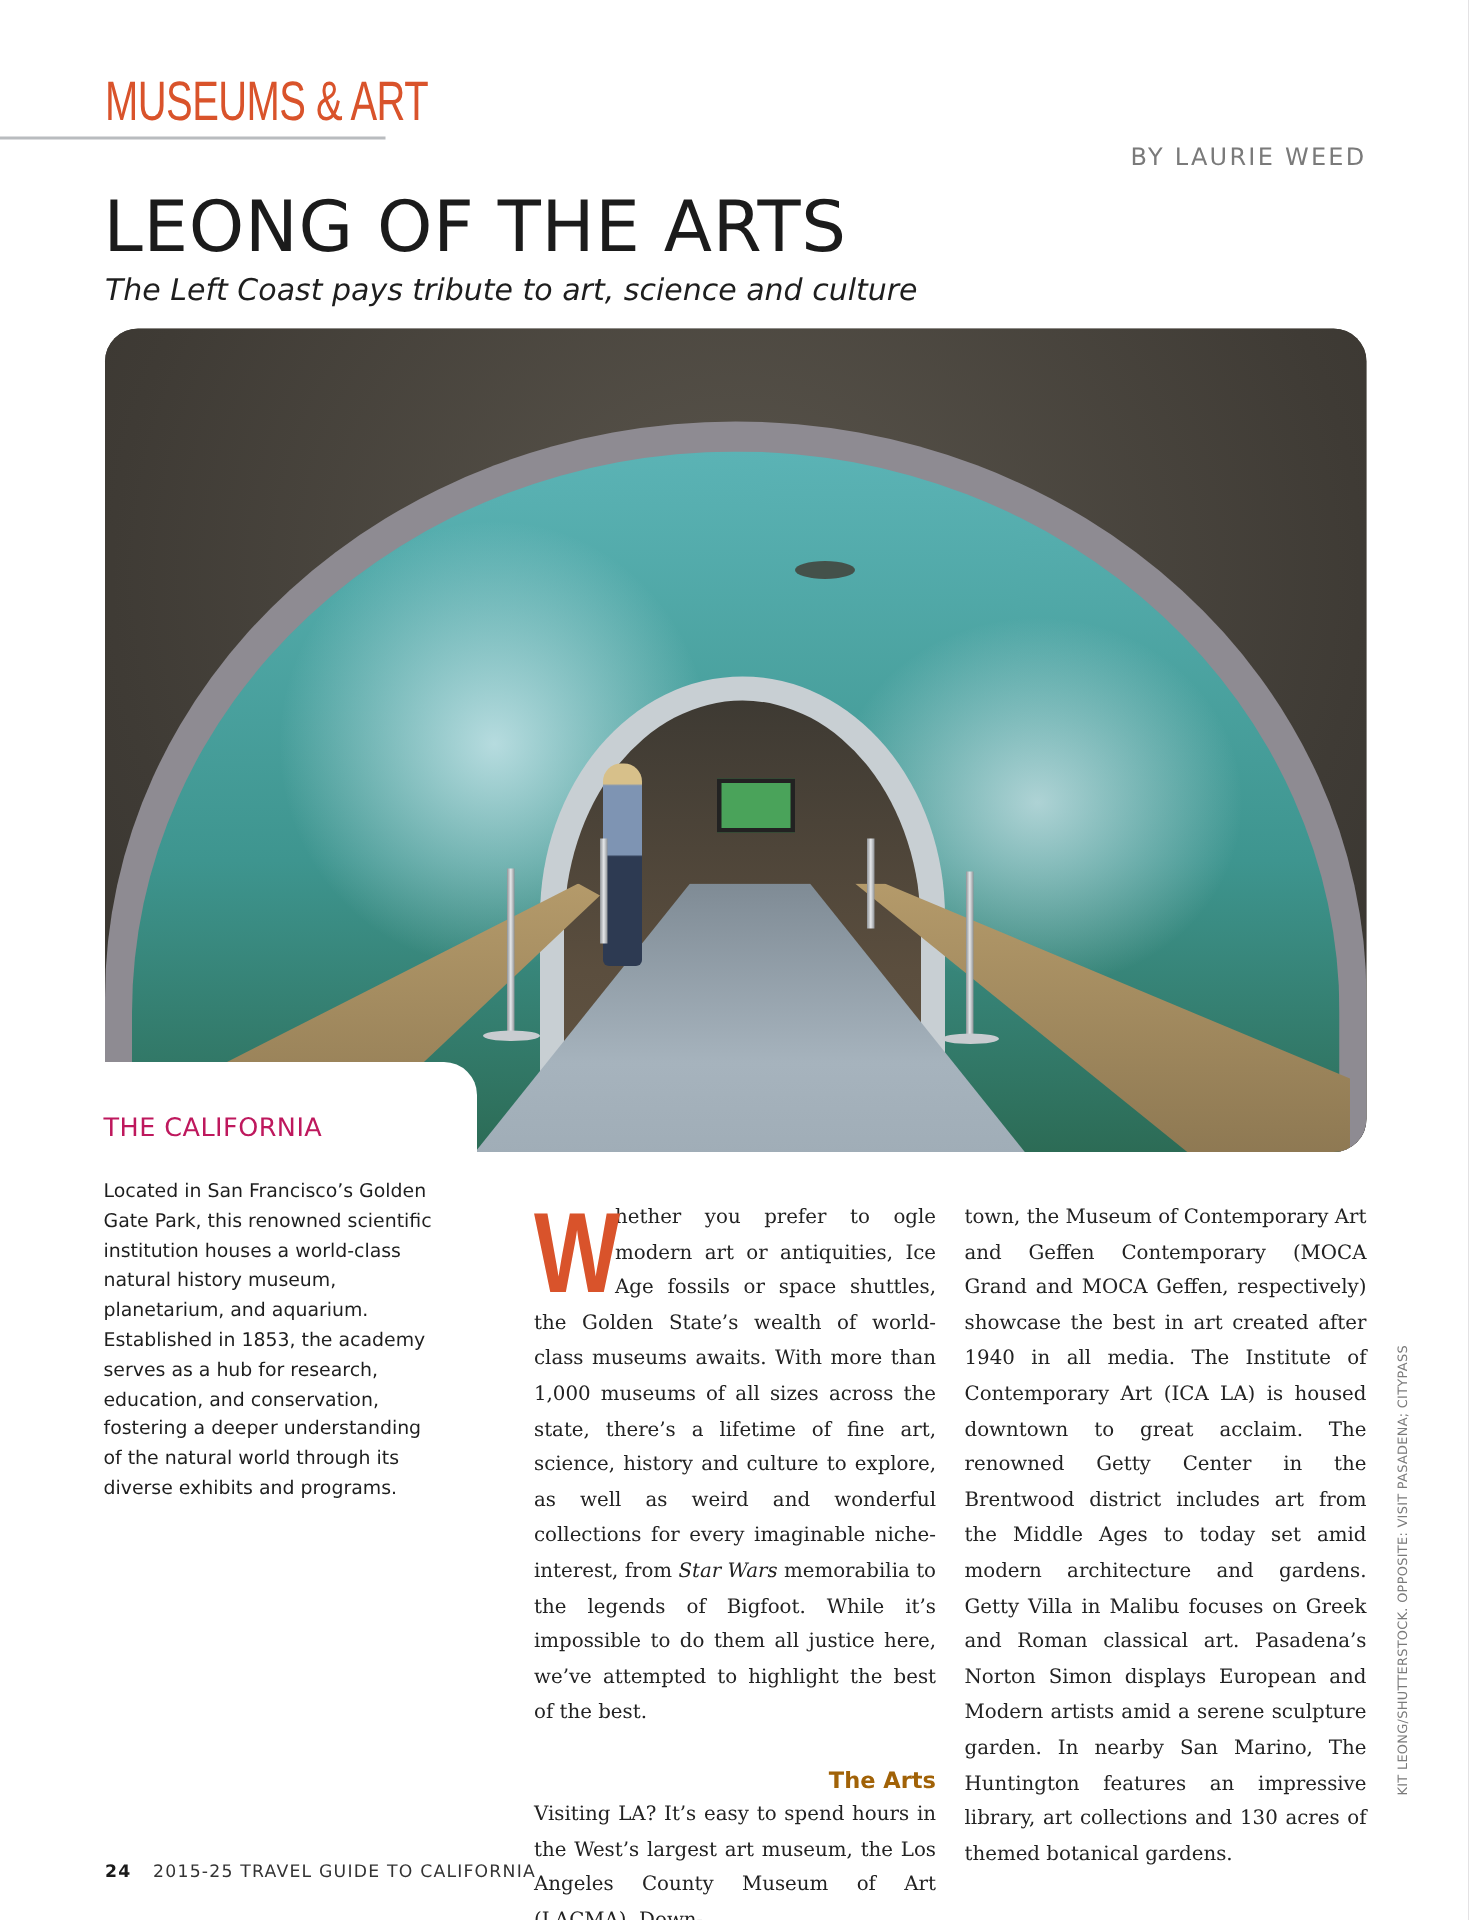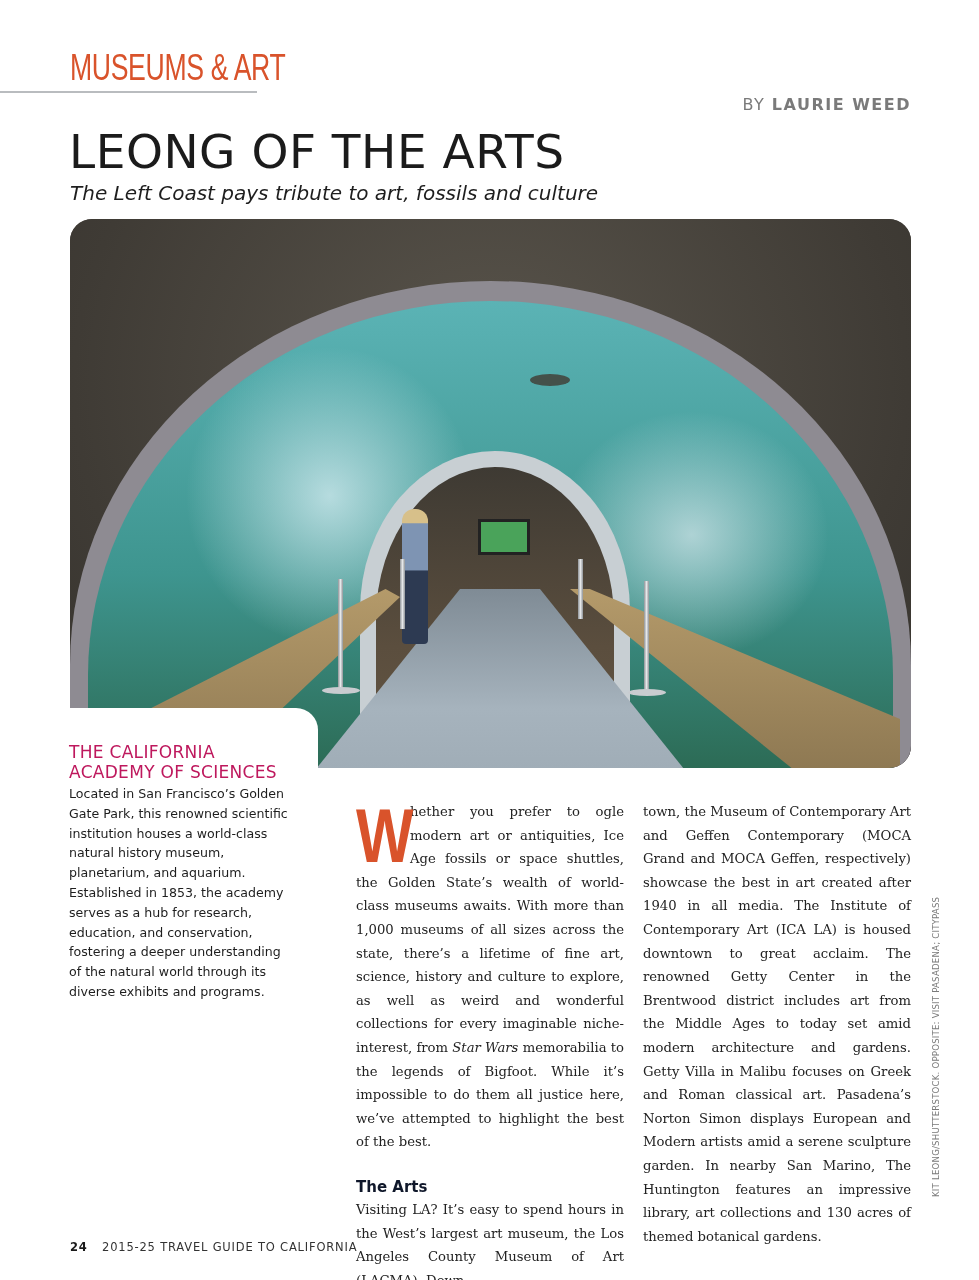--- a/index.html
+++ b/index.html
@@ -14,21 +14,21 @@
       white-space: nowrap; font-weight: 400;
     }
     .section-rule {
       position: absolute; left: 0; top: 91px; width: 257px; height: 2px; background: #b9bcbf;
     }
     .byline {
       position: absolute; right: 68px; top: 95px;
       font-family: "DejaVu Sans", sans-serif; font-size: 16px; letter-spacing: 1.5px; color: #7a7a7a;
     }
     .byline .by { font-weight: 400; }
-    .byline .author { font-weight: 700; text-align: right; }
+    .byline .author { font-weight: 400; text-align: right; }
 
     .title {
       position: absolute; left: 69px; top: 124px;
       font-family: "DejaVu Sans", sans-serif; font-size: 47px; line-height: 56px;
       color: #1b1b1b; font-weight: 400; letter-spacing: 0.5px;
     }
     .subtitle {
       position: absolute; left: 70px; top: 180px;
       font-family: "DejaVu Sans", sans-serif; font-style: italic; font-size: 20px; line-height: 26px; color: #1e1e1e;
     }
@@ -120,21 +120,21 @@
     .col1 { left: 356px; }
     .col2 { left: 643px; }
     .dropcap {
       float: left; font-family: "Liberation Sans", sans-serif; font-weight: 700;
       font-size: 76px; line-height: 62px; color: #d9532b; margin: 5px 6px 0 0;
       transform: scaleX(0.8); transform-origin: left top; width: 48px; height: 64px;
     }
     .col p { margin: 0; }
     .col .subhead {
       font-family: "DejaVu Sans", sans-serif; font-weight: 700; font-size: 15px;
-      color: #0f172a; margin-top: 22px; line-height: 22px; text-align: left;
+      color: #a16207; margin-top: 22px; line-height: 22px; text-align: right;
     }
     .col em { font-style: italic; }
 
     .credit {
       position: absolute; left: 931px; top: 1197px;
       transform: rotate(-90deg); transform-origin: left top;
       font-family: "DejaVu Sans", sans-serif; font-size: 8.6px; letter-spacing: 0.2px;
       color: #7a7a7a; white-space: nowrap;
     }
 
@@ -149,21 +149,21 @@
 
 <div class="section-label">MUSEUMS &amp; ART</div>
 <div class="section-rule"></div>
 
 <div class="byline">
   <span class="by">BY</span>
   <span class="author">LAURIE WEED</span>
 </div>
 
 <h1 class="title">LEONG OF THE ARTS</h1>
-<div class="subtitle">The Left Coast pays tribute to art, fossils and culture</div>
+<div class="subtitle">The Left Coast pays tribute to art, science and culture</div>
 
 <div class="hero" aria-label="Aquarium acrylic tunnel walkway with visitors and stanchions at the California Academy of Sciences">
   <div class="wall"></div>
   <div class="arch-ring"></div>
   <div class="arch-water"></div>
   <div class="fish"></div>
   <div class="inner-ring"></div>
   <div class="doorway"></div>
   <div class="screen"></div>
   <div class="floor"></div>
@@ -174,21 +174,20 @@
   <div class="post-base" style="left:252px;top:468px;width:38px;"></div>
   <div class="post" style="left:574px;top:362px;height:110px;"></div>
   <div class="post-base" style="left:558px;top:470px;width:38px;"></div>
   <div class="post" style="left:508px;top:340px;height:60px;"></div>
   <div class="post" style="left:330px;top:340px;height:70px;"></div>
 </div>
 
 <div class="caption-card"></div>
 <div class="sidebar-head">
   <div>THE CALIFORNIA</div>
-  <div>ACADEMY OF SCIENCES</div>
 </div>
 <div class="sidebar-body">Located in San Francisco’s Golden Gate Park, this renowned scientific institution houses a world-class natural history museum, planetarium, and aquarium. Established in 1853, the academy serves as a hub for research, education, and conservation, fostering a deeper understanding of the natural world through its diverse exhibits and programs.</div>
 
 <div class="col col1">
   <p><span class="dropcap">W</span><span>hether you prefer to ogle modern art or antiquities, Ice Age fossils or space shuttles, the Golden State’s wealth of world-class museums awaits. With more than 1,000 museums of all sizes across the state, there’s a lifetime of fine art, science, history and culture to explore, as well as weird and wonderful collections for every imaginable niche-interest, from </span><em>Star Wars</em><span> memorabilia to the legends of Bigfoot. While it’s impossible to do them all justice here, we’ve attempted to highlight the best of the best.</span></p>
   <div class="subhead">The Arts</div>
   <p>Visiting LA? It’s easy to spend hours in the West’s largest art museum, the Los Angeles County Museum of Art (LACMA). Down-</p>
 </div>
 
 <div class="col col2">

